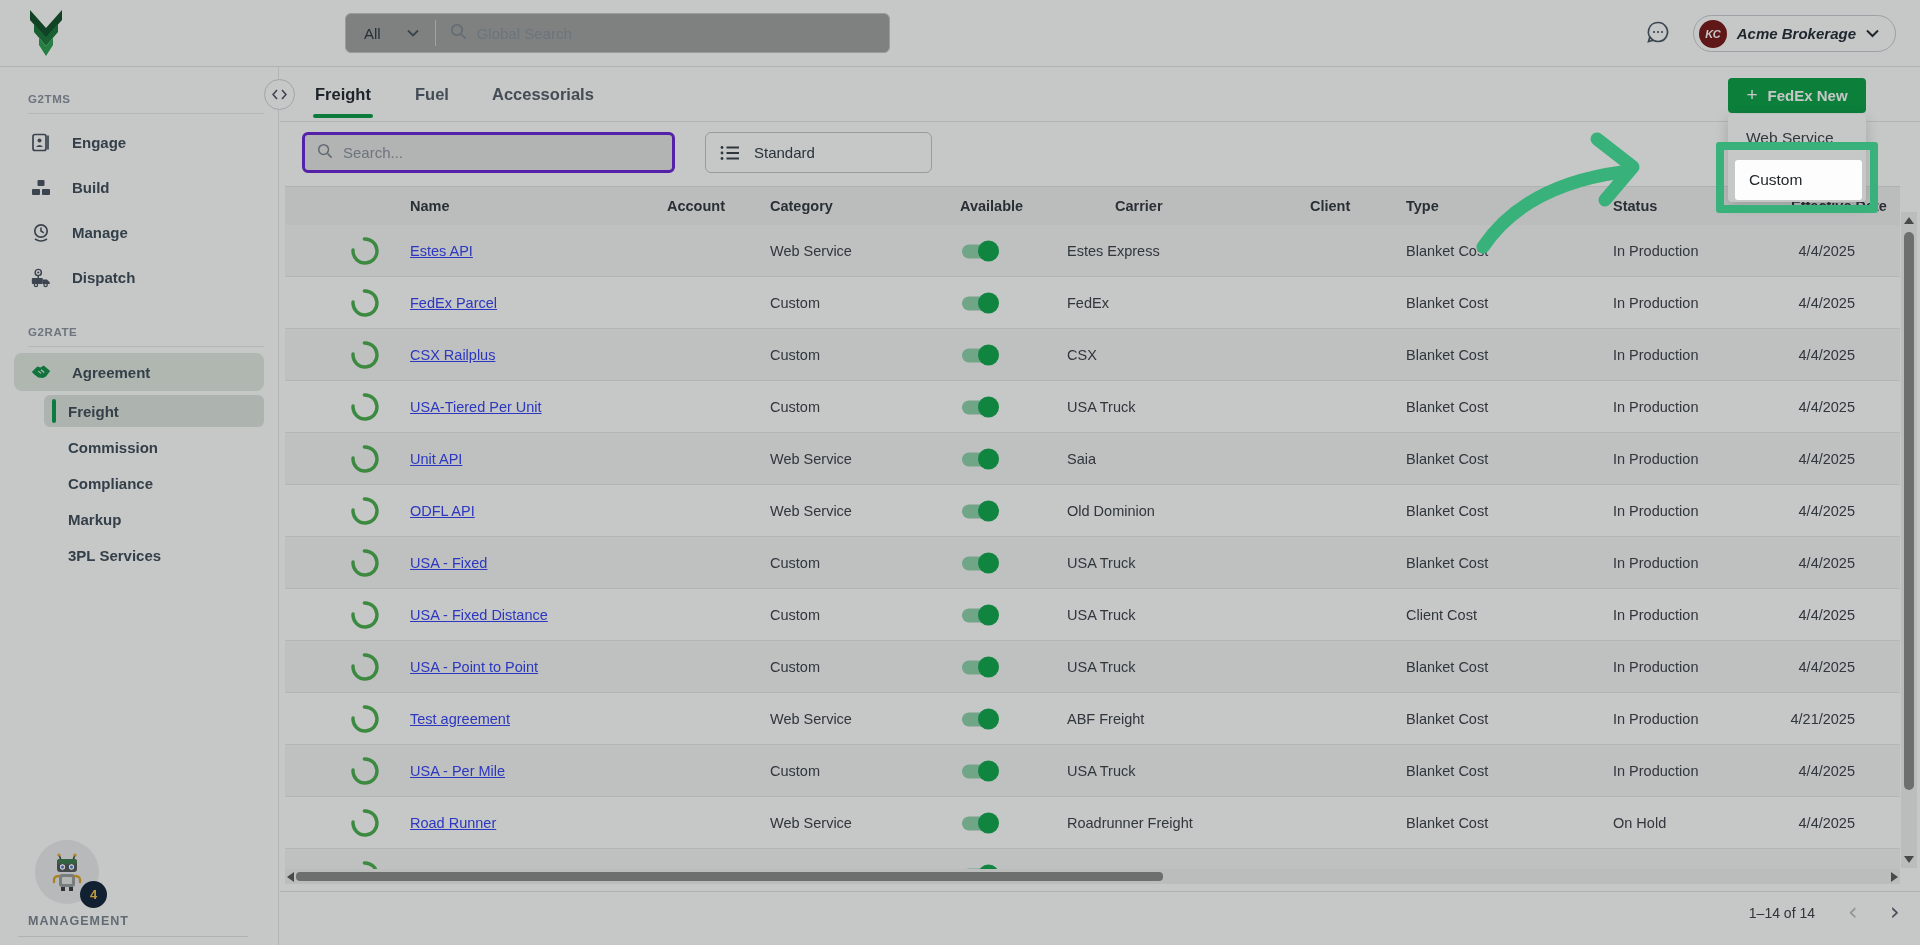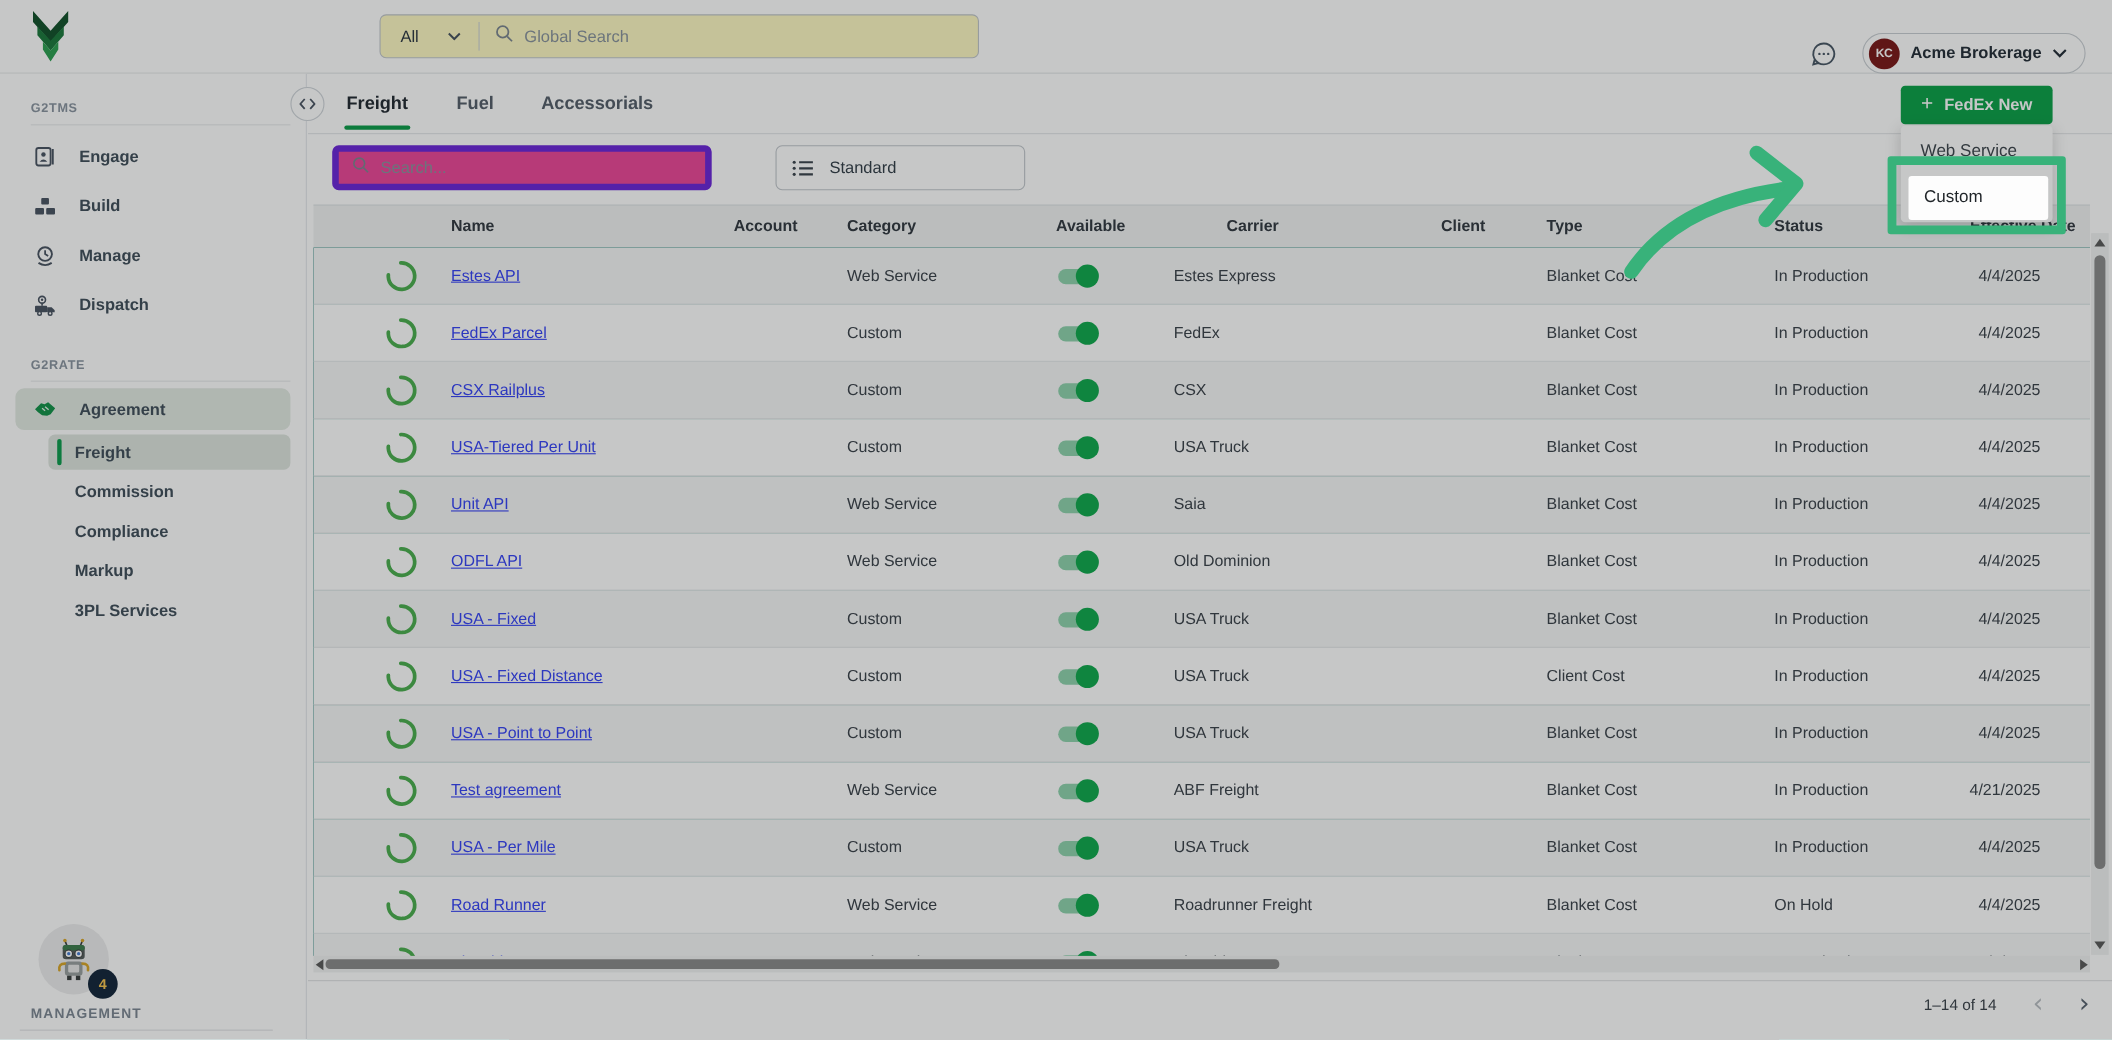--- a/index.html
+++ b/index.html
@@ -5,28 +5,28 @@
   * { margin:0; padding:0; box-sizing:border-box; }
   html,body { width:1920px; height:945px; overflow:hidden; background:#fff;
               font-family:"Liberation Sans", sans-serif; }
   #app { position:relative; width:1920px; height:945px; background:#fff; }
 
   
   .topbar { position:absolute; left:0; top:0; width:1920px; height:67px; background:#fff;
             border-bottom:1px solid #e3e5e7; z-index:1; }
   .logo { position:absolute; left:26px; top:8px; }
   .gsearch { position:absolute; left:345px; top:13px; width:545px; height:40px;
-             border:1px solid #c2c7cc; border-radius:6px; display:flex; align-items:center; background:#fef9c3; }
+             border:1px solid #c2c7cc; border-radius:6px; display:flex; align-items:center; background:#a3a3a3; }
   .scope { display:flex; align-items:center; gap:26px; padding:0 16px 0 18px; color:#2f3a44; font-size:15px; cursor:pointer; }
   .gs-divider { width:1px; height:26px; background:#ccd1d6; }
   .gs-icon { margin-left:14px; }
   .gsearch input { border:none; outline:none; flex:1; font-size:15px; color:#35404a; padding:0 10px;
                    font-family:"Liberation Sans",sans-serif; background:transparent; }
   .gsearch input::placeholder { color:#8a949e; }
-  .top-right { position:absolute; right:24px; top:0; height:67px; display:flex; align-items:flex-end; gap:22px; }
+  .top-right { position:absolute; right:24px; top:0; height:67px; display:flex; align-items:center; gap:22px;font-style:italic; }
   .account-pill { display:flex; align-items:center; gap:10px; height:37px; padding:0 16px 0 5px;
                   border:1px solid #c9ced3; border-radius:20px; background:#fff; cursor:pointer; }
   .avatar { width:28px; height:28px; border-radius:50%; background:#7b1a1a; color:#fff; font-size:11px;
             font-weight:bold; display:flex; align-items:center; justify-content:center; letter-spacing:-0.5px; }
   .org-name { font-size:15px; font-weight:bold; color:#26303a; }
 
   
   .sidebar { position:absolute; left:0; top:67px; width:279px; height:878px; background:#fff;
              border-right:1px solid #e5e7eb; z-index:1; }
   .section-label { margin:26px 28px 0 28px; font-size:11.5px; font-weight:bold; letter-spacing:0.6px;
@@ -69,22 +69,22 @@
   .create-btn { position:absolute; left:1728px; top:78px; width:138px; height:35px; border-radius:4px;
                 background:#0ea24a; color:#fff; font-size:15px; font-weight:bold; border:none;
                 display:flex; align-items:center; justify-content:center; gap:10px; cursor:pointer; z-index:4;
                 font-family:"Liberation Sans",sans-serif; }
   .create-btn .plus { font-size:19px; font-weight:normal; margin-top:-2px; }
   .create-menu { position:absolute; left:1728px; top:114px; width:138px; height:88px; background:#fff;
                  border-radius:4px; box-shadow:0 4px 14px rgba(0,0,0,0.18); z-index:5; padding-top:6px; }
   .menu-item { height:36px; display:flex; align-items:center; padding-left:18px; font-size:15.5px;
                color:#3f474e; cursor:pointer; white-space:nowrap; }
 
-  .search-box { position:absolute; left:302px; top:132px; width:345px; height:41px; border:6px solid #6d28d9;
-                border-radius:6px; background:#ec4899; display:flex; align-items:center; padding-left:12px; }
+  .search-box { position:absolute; left:302px; top:132px; width:373px; height:41px; border:3px solid #6d28d9;
+                border-radius:6px; background:#e5e5e5; display:flex; align-items:center; padding-left:12px; }
   .search-box input { border:none; outline:none; flex:1; font-size:15px; color:#35404a; padding-left:10px;
                       font-family:"Liberation Sans",sans-serif; background:transparent; }
   .search-box input::placeholder { color:#8a949e; }
   .view-select { position:absolute; left:705px; top:132px; width:227px; height:41px; border:1px solid #c2c7cc;
                  border-radius:6px; background:#fff; display:flex; align-items:center; gap:14px;
                  padding-left:14px; font-size:15px; color:#35404a; cursor:pointer; }
 
   
   .thead { position:absolute; left:285px; top:186px; width:1615px; height:39px; background:#f1f3f3;
            border-top:1px solid #e2e4e6; }

